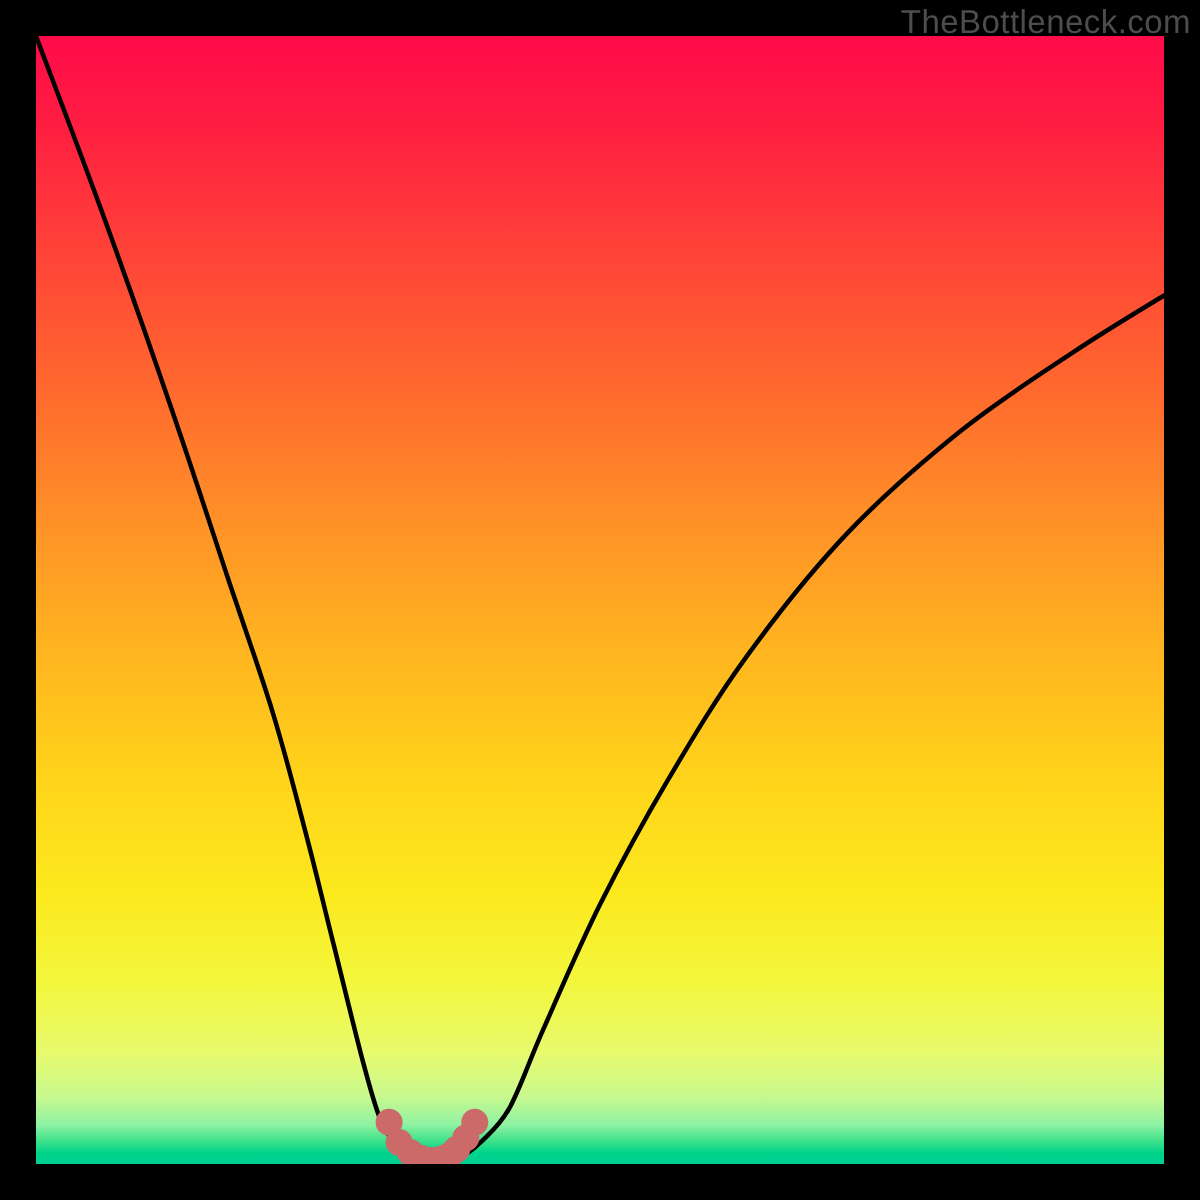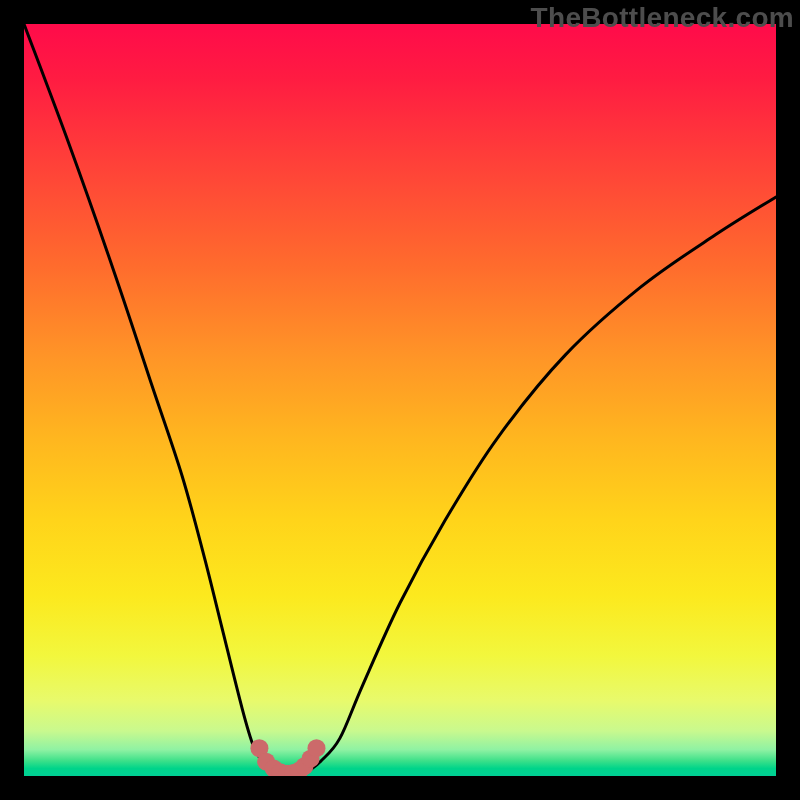--- a/index.html
+++ b/index.html
@@ -41,23 +41,23 @@
       #3be089 98%,
       #00d48a 99%,
       #00cf95 100%
     );
   }
   .watermark {
     position: absolute;
     top: 2px;
     right: 6px;
     color: #4d4d4d;
-    font-size: 28px;
+    font-size: 22px;
     letter-spacing: 0.3px;
-    font-weight: 700;
+    font-weight: 400;
     user-select: none;
     text-align: center;
   }
   svg.curve {
     position: absolute;
     left: 0;
     top: 0;
     width: 752px;
     height: 752px;
   }

